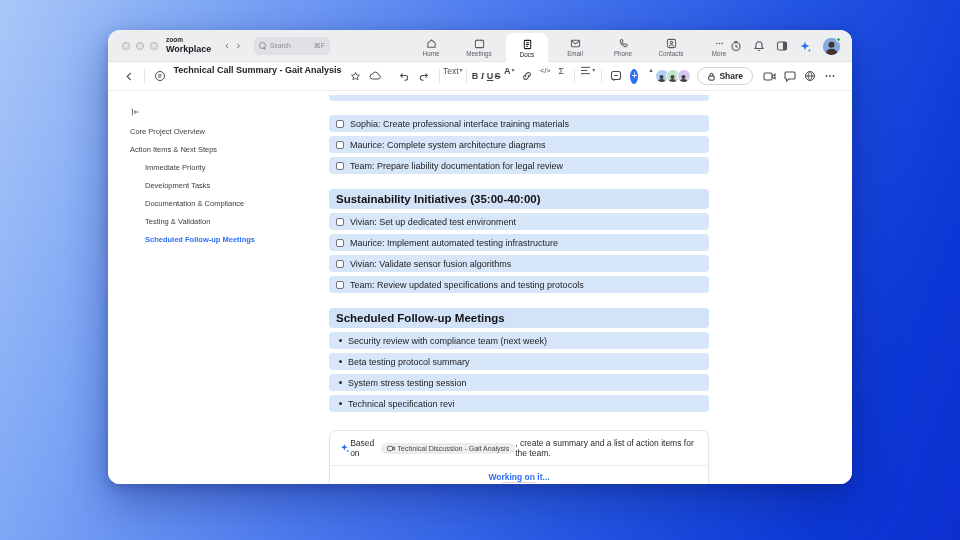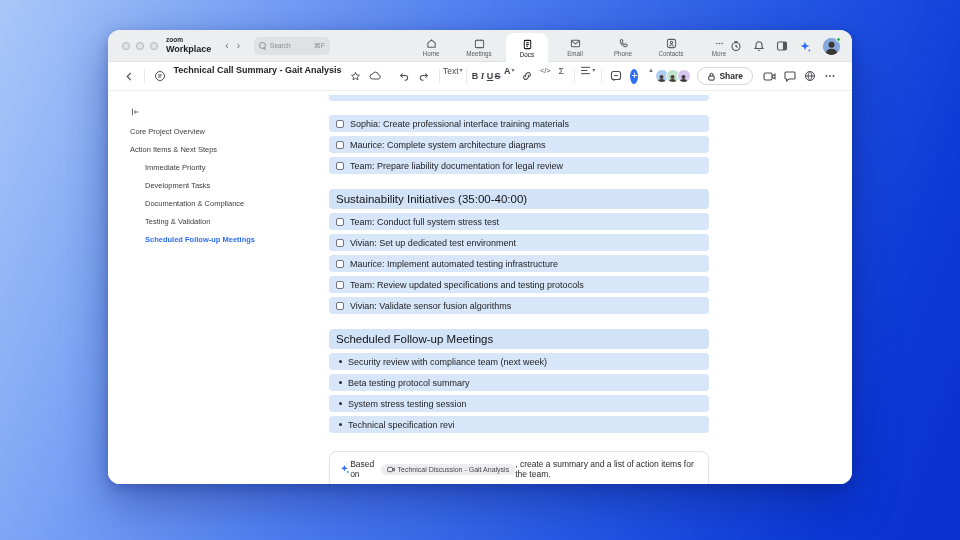--- a/index.html
+++ b/index.html
@@ -61,21 +61,21 @@
   .collapse-ic { color:#6b6b72; margin-bottom:6px; }
   .ol-item { font-size:7.5px; color:#3c3c42; margin-bottom:9px; cursor:default; }
   .ol-item.l2 { margin-left:15px; }
   .ol-item.active { color:#2e6ef5; font-weight:bold; }
   .content { width:380px;margin-left:40px; }
 
   .sliver { height:6px; margin-top:4px; background:#d7e6f8; border-radius:0 0 4px 4px; }
   .row { height:17px; background:#d7e6f8; border-radius:4px; display:flex; align-items:center; padding-left:7px; gap:6px; font-size:9px; color:#1d1d21; margin-top:4px; }
   .row .cb { width:8px; height:8px; border:1px solid #71757c; border-radius:2px; background:#fdfdfe; flex:0 0 auto; }
   .row .blt { width:3px; height:3px; border-radius:50%; background:#2a2a2e; margin-left:3px; flex:0 0 auto; }
-  .heading-bar { height:20px; background:#d2e2f7; border-radius:4px; display:flex; align-items:center; padding-left:7px; font-size:11.5px; font-weight:normal; color:#111216; }
+  .heading-bar { height:20px; background:#d2e2f7; border-radius:4px; display:flex; align-items:center; padding-left:7px; font-size:11.5px; font-weight:bold; color:#111216; }
   .gap10 { height:10px; } .gap15 { height:15px; }
 
   
   .ai-card { margin-top:18px; border:1px solid #e3e3e6; border-radius:8px; background:#fff; box-shadow:0 1px 3px rgba(0,0,0,.04); }
   .ai-row1 { display:flex; align-items:center; gap:0; padding:7px 10px; font-size:8.5px; color:#2a2a2e; flex-wrap:nowrap; }
   .ai-pill { display:flex; align-items:center; gap:3px; background:#ededf0; border-radius:8px; padding:2px 6px; font-size:7px; color:#45454b; white-space:nowrap; }
   .ai-row2 { border-top:1px solid #ececef; padding:6px 10px; display:flex; align-items:center; justify-content:space-between;flex-direction:column; }
   .ai-status { color:#2e6ef5; font-weight:bold; font-size:8.5px; }
   .stopbtn { border:1px solid #d8d8dc; border-radius:6px; padding:2px 10px; font-size:8px; font-weight:bold; color:#26262a; background:#fff; }
   .sparkle { color:#2e6ef5; }
@@ -346,37 +346,33 @@
         <div class="row">
           <span class="cb"></span>
           <span>Team: Prepare liability documentation for legal review</span>
         </div>
 
         <div class="gap15"></div>
         <div class="heading-bar">Sustainability Initiatives (35:00-40:00)</div>
 
         <div class="row">
           <span class="cb"></span>
-          <span>Team: Conduct full system stress test</span>
-        </div>
-        <div class="row">
-          <span class="cb"></span>
           <span>Vivian: Set up dedicated test environment</span>
         </div>
         <div class="row">
           <span class="cb"></span>
           <span>Maurice: Implement automated testing infrastructure</span>
         </div>
         <div class="row">
           <span class="cb"></span>
+          <span>Vivian: Validate sensor fusion algorithms</span>
+        </div>
+        <div class="row">
+          <span class="cb"></span>
           <span>Team: Review updated specifications and testing protocols</span>
-        </div>
-        <div class="row">
-          <span class="cb"></span>
-          <span>Vivian: Validate sensor fusion algorithms</span>
         </div>
 
         <div class="gap15"></div>
         <div class="heading-bar">Scheduled Follow-up Meetings</div>
 
         <div class="row">
           <span class="blt"></span>
           <span>Security review with compliance team (next week)</span>
         </div>
         <div class="row">

